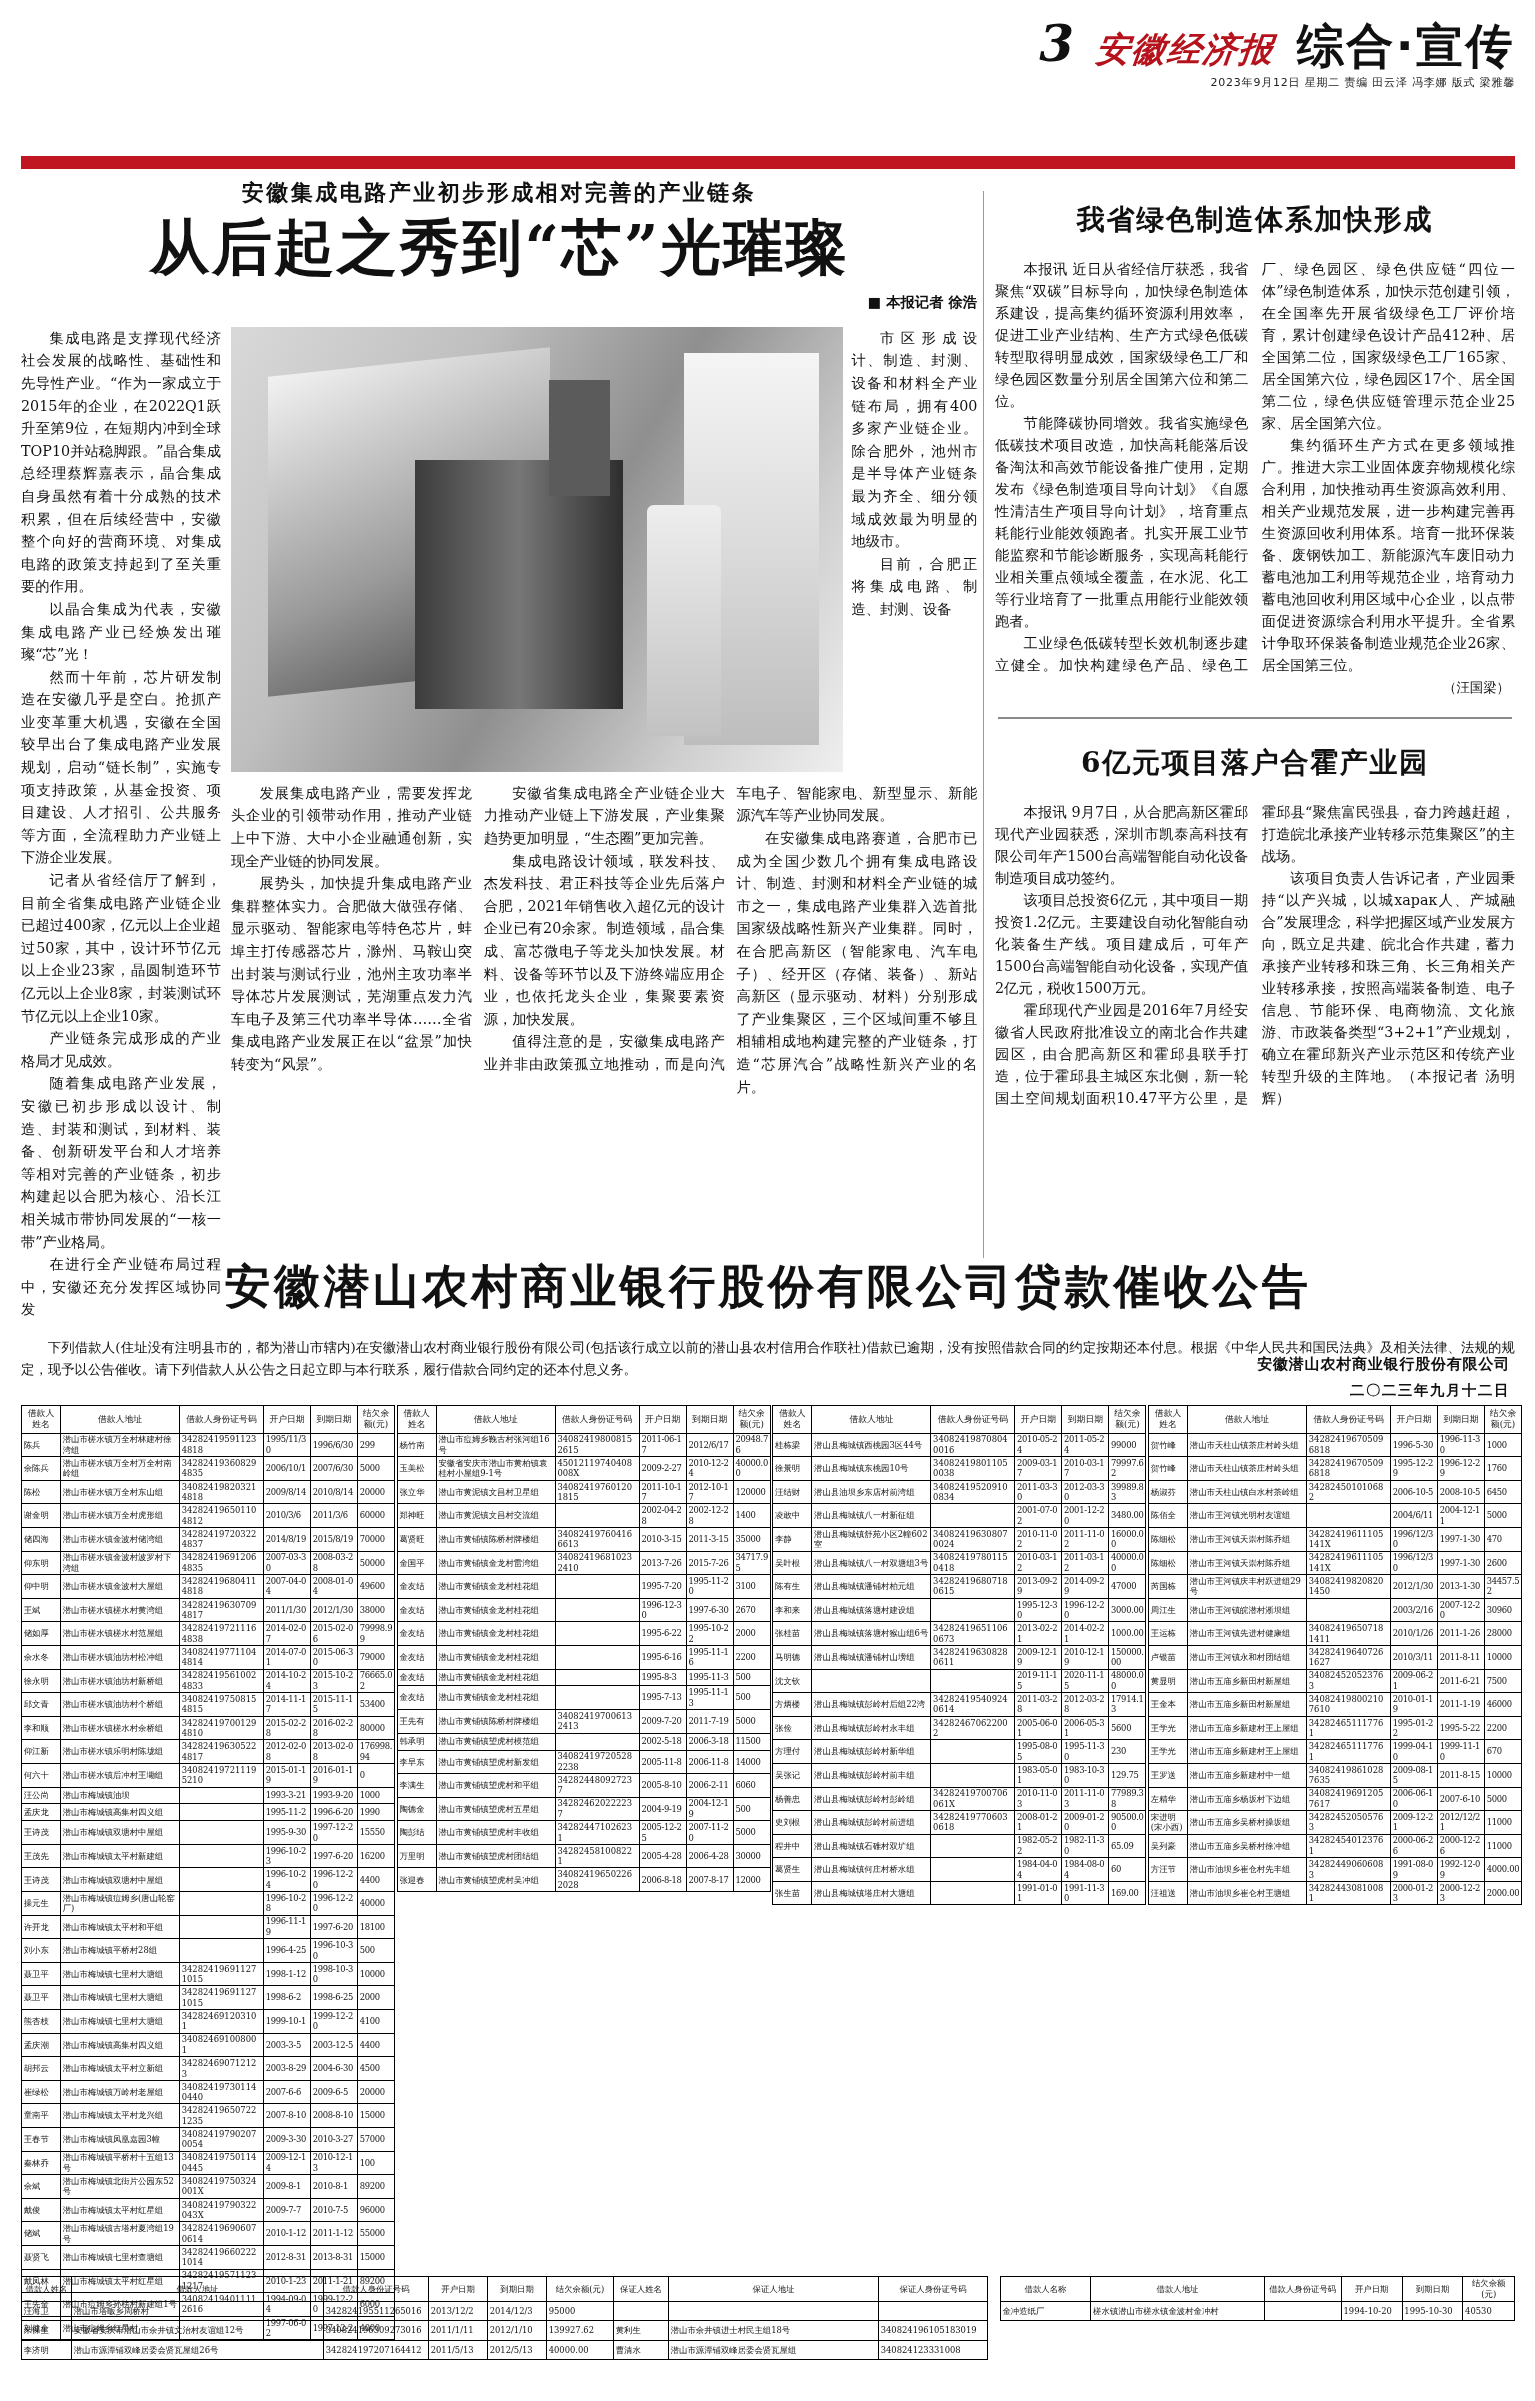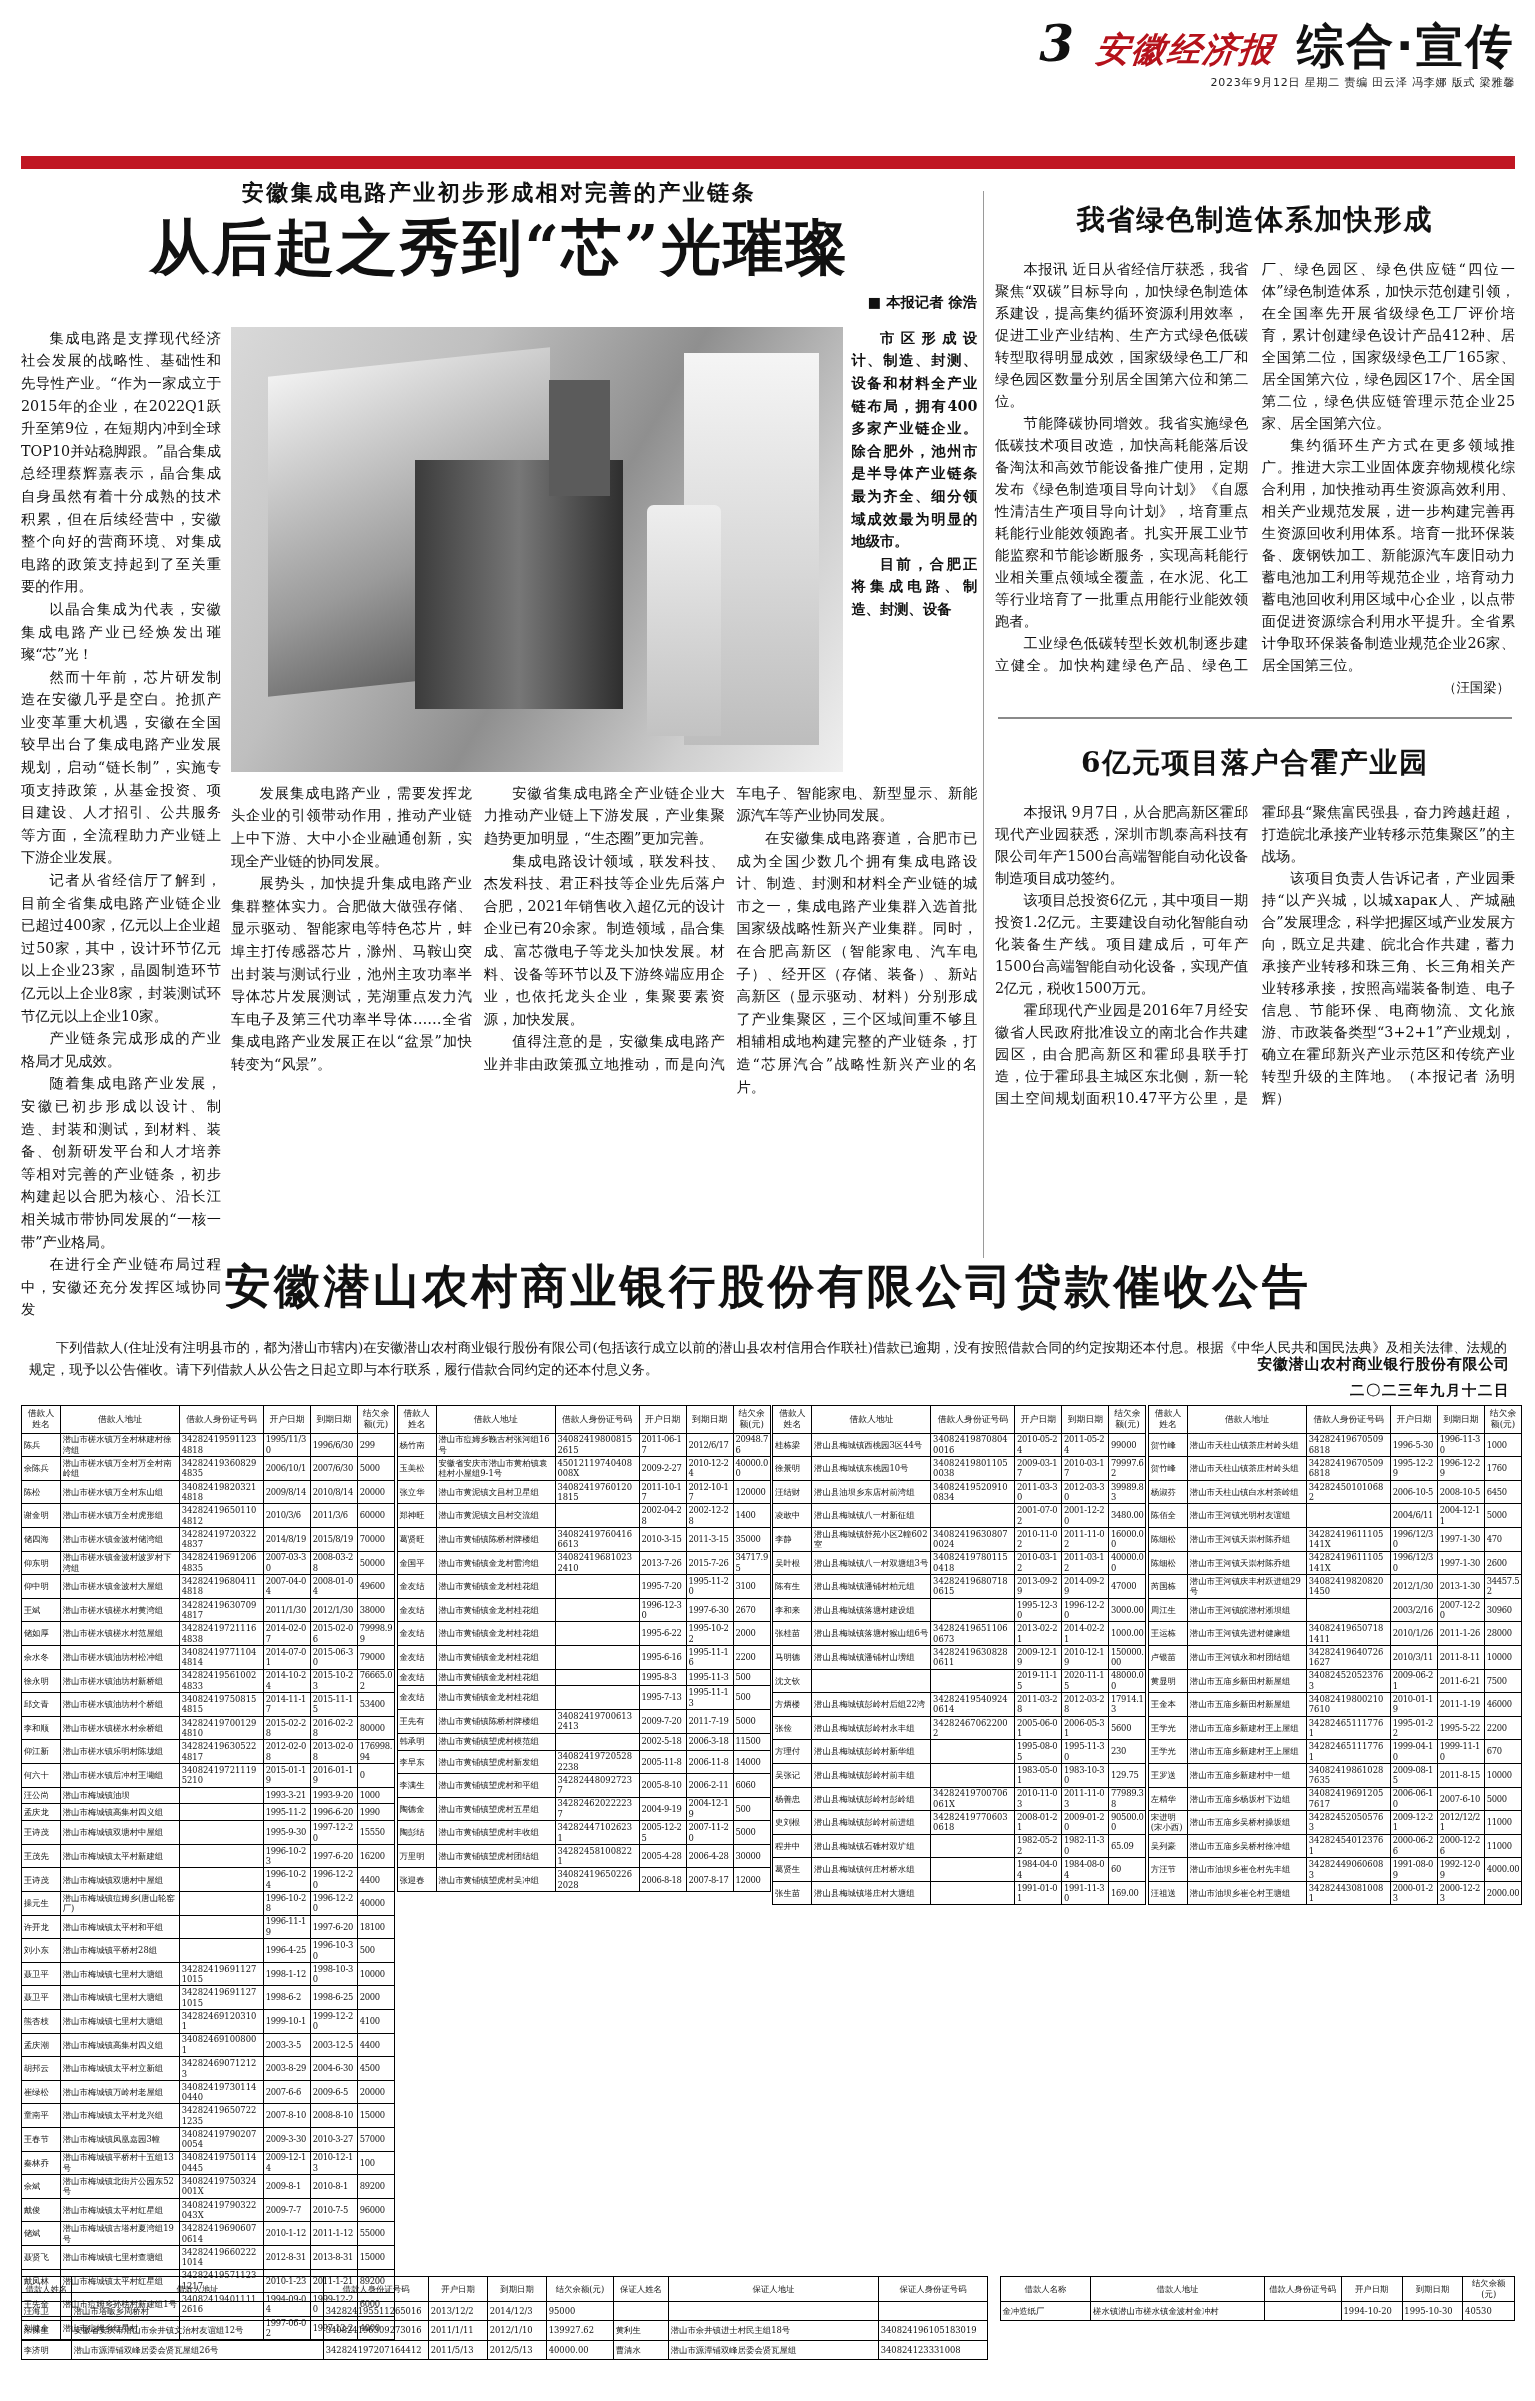--- a/index.html
+++ b/index.html
@@ -26,39 +26,39 @@
   .art-right{flex:1;display:flex;flex-direction:column;}
   .photo-row{display:flex;gap:8.4px;}
   .photo{width:612px;height:445px;flex:0 0 612px;background:
      linear-gradient(120deg,#d9d9d9 0%,#bfbfbf 30%,#8f8f8f 55%,#cfcfcf 80%,#efefef 100%);
      position:relative;overflow:hidden;}
   .photo .m1{position:absolute;left:6%;top:8%;width:46%;height:72%;background:linear-gradient(160deg,#f2f2f2,#9a9a9a 60%,#4c4c4c);transform:skewY(-6deg);}
   .photo .m2{position:absolute;left:30%;top:30%;width:34%;height:56%;background:linear-gradient(90deg,#3c3c3c,#777 50%,#2e2e2e);}
   .photo .m3{position:absolute;right:4%;top:6%;width:22%;height:88%;background:linear-gradient(180deg,#f5f5f5,#d8d8d8 55%,#bdbdbd);}
   .photo .m4{position:absolute;right:20%;top:40%;width:12%;height:52%;background:linear-gradient(180deg,#eee,#c2c2c2);border-radius:6.7px 6.7px 0 0;}
   .photo .m5{position:absolute;left:52%;top:12%;width:10%;height:26%;background:#5b5b5b;}
-  .side-col{width:126px;flex:0 0 126px;font-weight:bold;}
+  .side-col{width:126px;flex:0 0 126px;}
   .bottom-cols{margin-top:10px;column-count:3;column-gap:11.7px;}
   .bodytext{font-size:14.3px;line-height:22.6px;text-align:justify;}
   .bodytext p{margin:0;text-indent:2em;}
   
   #v-divider{position:absolute;left:983px;top:191px;width:0.8px;height:1067px;background:#9a9a9a;}
   #right-col{position:absolute;left:995px;top:178px;width:520px;}
   .rc-title{text-align:center;font-size:28px;font-weight:900;letter-spacing:1.7px;}
   .rc-body{margin-top:18.5px;column-count:2;column-gap:13.4px;font-size:14.3px;line-height:22px;text-align:justify;}
   .rc-body p{margin:0;text-indent:2em;}
   .rc-author{text-align:right;font-size:13.4px;margin-top:3.4px;padding-right:5px;}
   .h-divider{height:2.5px;background:#8a8a8a;margin:20px 3.4px 25px 3.4px;}
   #article-green{margin-top:23px;}
   #article-6yi{margin-top:0;}
   
   #notice{position:absolute;left:21px;top:1256px;width:1494px;height:1145px;}
   .notice-title{text-align:center;font-size:46px;font-weight:900;letter-spacing:3.4px;}
   .notice-intro{margin-top:18.5px;font-size:13.4px;line-height:22px;text-align:justify;width:1494px;}
-  .notice-intro p{margin:8px;text-indent:2em;}
+  .notice-intro p{margin:0;text-indent:2em;}
   .notice-sign{position:absolute;right:5px;top:99px;text-align:right;font-weight:bold;}
   .sign-co{font-size:15px;letter-spacing:0.8px;}
   .sign-date{font-size:14.3px;margin-top:6.7px;letter-spacing:1.7px;}
   
   #loan-groups{position:absolute;left:0;top:149px;width:1494px;display:flex;gap:1.7px;align-items:flex-start;}
   table.loan{border-collapse:collapse;table-layout:fixed;width:372px;
              font-family:"DejaVu Serif","Liberation Serif",serif;}
   table.loan th,table.loan td{border:0.8px solid #000;font-size:8.4px;line-height:1.25;
              padding:0.8px 1.7px;word-break:break-all;font-weight:normal;vertical-align:middle;}
   table.loan th{text-align:center;font-size:8.8px;height:25px;}

